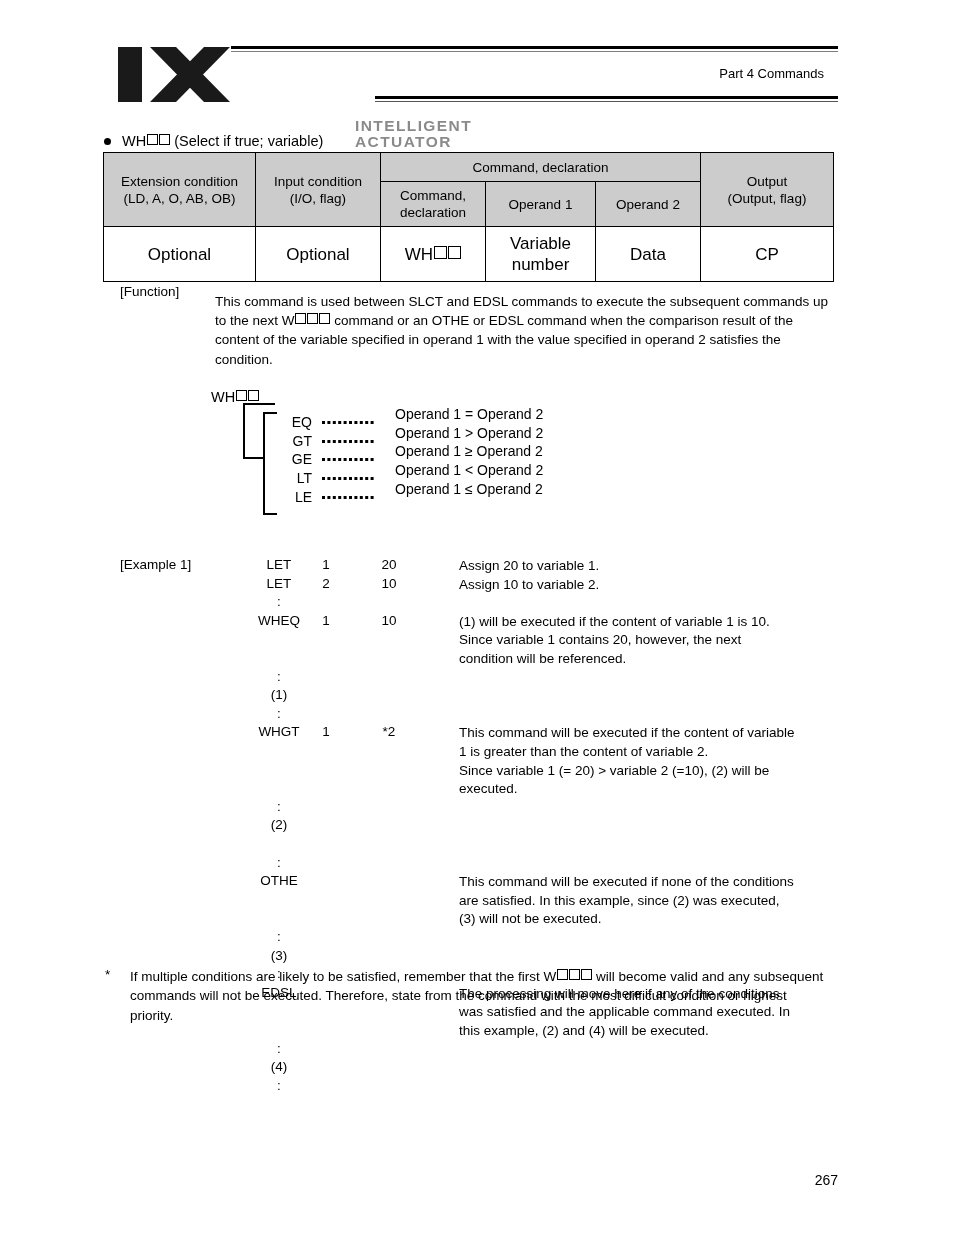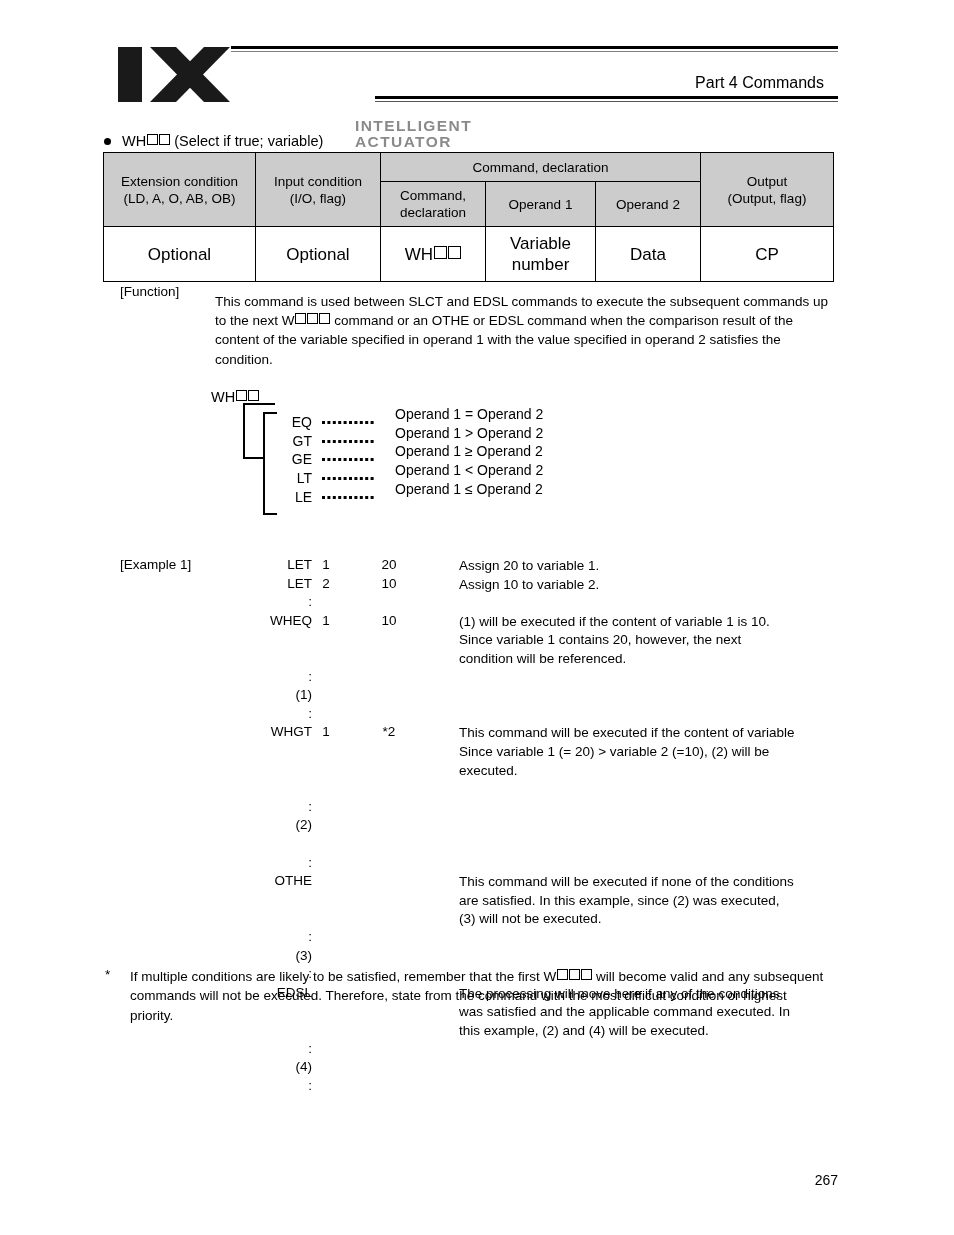--- a/index.html
+++ b/index.html
@@ -81,22 +81,22 @@
   }
   .rule-bottom-thin {
     position: absolute;
     left: 375px; top: 101px;
     width: 463px; height: 1px;
     background: #555555;
   }
   .part-label {
     position: absolute;
     right: 130px;
-    top: 74px;
-    font-size: 16px;
+    top: 66px;
+    font-size: 13px;
     white-space: nowrap;
     text-align: right;
   }
 
   
   .bullet-heading {
     position: absolute;
     left: 104px;
     top: 133px;
     font-size: 14.5px;
@@ -247,21 +247,21 @@
     font-size: 13.5px;
   }
   .ex-row {
     position: relative;
     min-height: 18.6px;
   }
   .ex-cmd {
     position: absolute;
     left: 0;
     width: 66px;
-    text-align: right;
+    text-align: center;
     white-space: nowrap;
   }
   .ex-op1 {
     position: absolute;
     left: 68px;
     width: 24px;
     text-align: center;
   }
   .ex-op2 {
     position: absolute;
@@ -512,20 +512,21 @@
       </div>
       <div class="ex-row" style="height: 18.6px;">
         <div class="ex-cmd">:</div>
       </div>
       <div class="ex-row" style="height: 74.4px;">
         <div class="ex-cmd">WHGT</div>
         <div class="ex-op1">1</div>
         <div class="ex-op2">*2</div>
         <div class="ex-desc">
           <div>This command will be executed if the content of variable</div>
+          <div>1 is greater than the content of variable 2.</div>
           <div>Since variable 1 (= 20) &gt; variable 2 (=10), (2) will be</div>
           <div>executed.</div>
         </div>
       </div>
       <div class="ex-row" style="height: 18.6px;">
         <div class="ex-cmd">:</div>
       </div>
       <div class="ex-row" style="height: 18.6px;">
         <div class="ex-cmd">(2)</div>
       </div>

